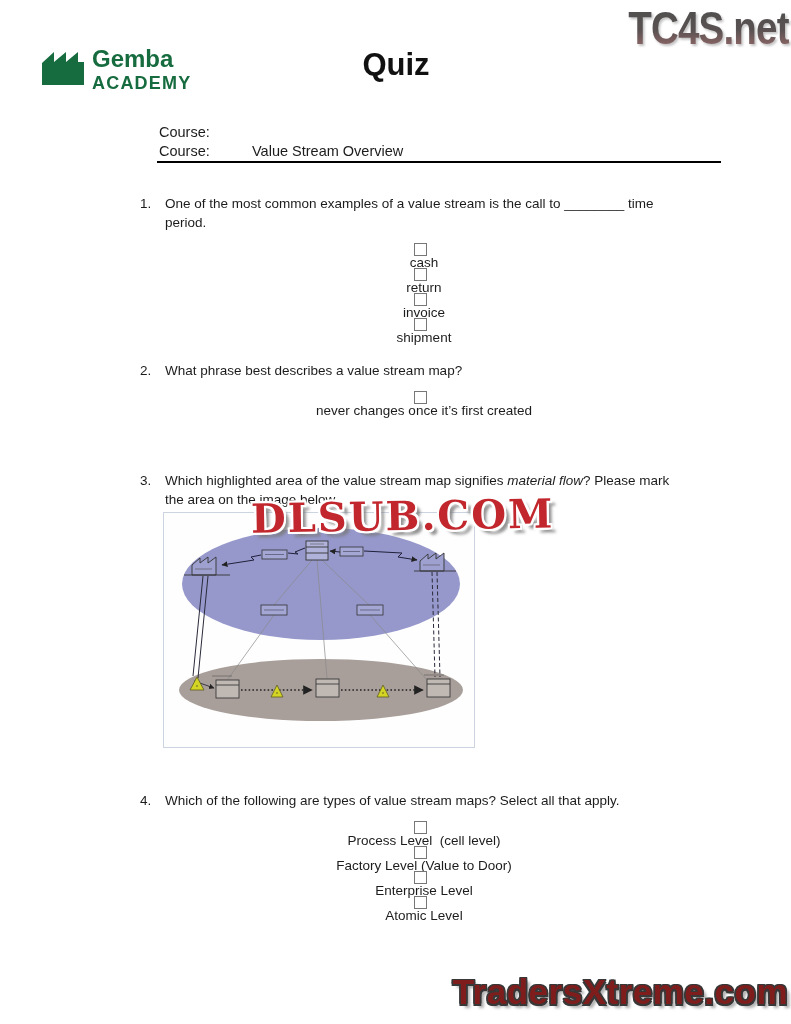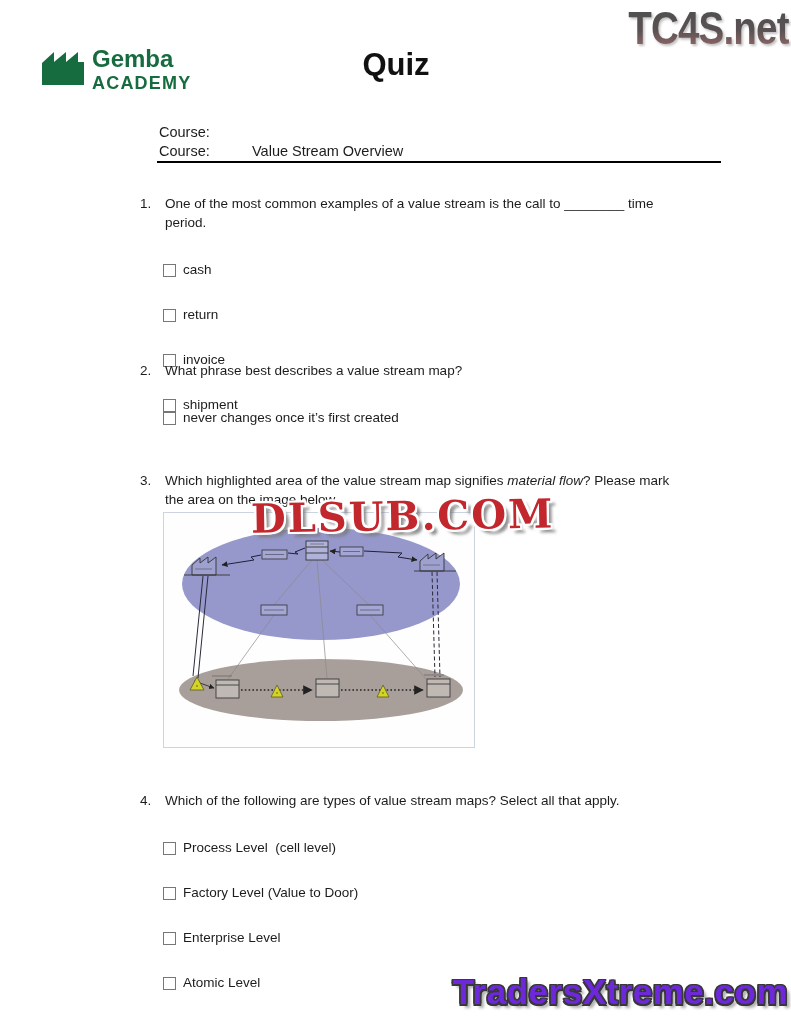--- a/index.html
+++ b/index.html
@@ -37,21 +37,21 @@
   .meta { position: absolute; left: 115px; top: 123px; width: 562px; font-size: 14.5px; margin-left: 44px; }
   .meta-row { display: flex; line-height: 19px; }
   .meta-label { width: 93px; }
   .meta-rule { position: absolute; left: -2px; top: 38px; width: 564px; border-bottom: 2px solid #000; }
 
   
   .q { position: absolute; left: 140px; width: 545px; font-size: 13.5px; }
   .q-row { display: flex; line-height: 19px; }
   .q-num { width: 25px; flex: 0 0 25px; }
   .q-text { flex: 1; }
-  .opt { display: flex; align-items: center; margin-left: 23px; margin-top: 31px; height: 14px; }
+  .opt { display: flex; align-items: center; margin-left: 23px; margin-top: 11px; height: 14px; flex-direction: column; }
   .checkbox {
     width: 13px; height: 13px; border: 1px solid #777; background: #fff;
     display: inline-block; flex: 0 0 13px; margin-right: 7px;
   }
   .opt-label { white-space: pre-wrap; line-height: 14px; }
   .q1 { top: 194px; }
   .q2 { top: 361px; }
   .q3 { top: 471px; }
   .q4 { top: 791px; }
   .q1 .opt:first-of-type, .q2 .opt:first-of-type, .q4 .opt:first-of-type { margin-top: 15px; }
@@ -69,21 +69,21 @@
     font-family: "DejaVu Serif", serif; font-weight: bold;
     font-size: 40px; letter-spacing: 2px; color: #c1272d;
     transform: rotate(-1deg);
     text-shadow:
       -2px -2px 0 #fff, 2px -2px 0 #fff, -2px 2px 0 #fff, 2px 2px 0 #fff,
       -2px 0 0 #fff, 2px 0 0 #fff, 0 -2px 0 #fff, 0 2px 0 #fff,
       5px 5px 3px rgba(120,120,120,0.8);
   }
   .wm-traders {
     position: absolute; right: 3px; top: 972px;
-    font-weight: bold; font-size: 35px; letter-spacing: 0.5px; color: #6d28d9;
+    font-weight: bold; font-size: 35px; letter-spacing: 0.5px; color: #7f1d1d;
     text-shadow:
       -1.5px -1.5px 0 #383838, 1.5px -1.5px 0 #383838,
       -1.5px 1.5px 0 #383838, 1.5px 1.5px 0 #383838,
       -1.5px 0 0 #383838, 1.5px 0 0 #383838, 0 -1.5px 0 #383838, 0 1.5px 0 #383838,
       4px 4px 3px rgba(150,150,150,0.8);
   }
 </style>
 </head>
 <body>
 

